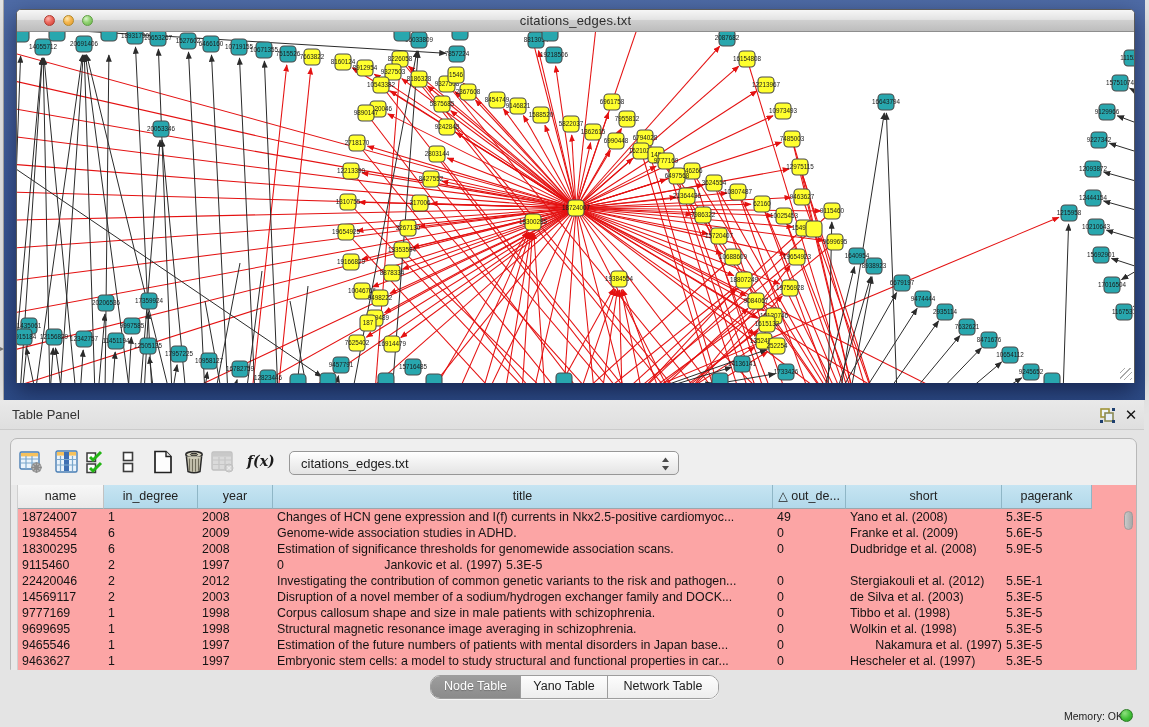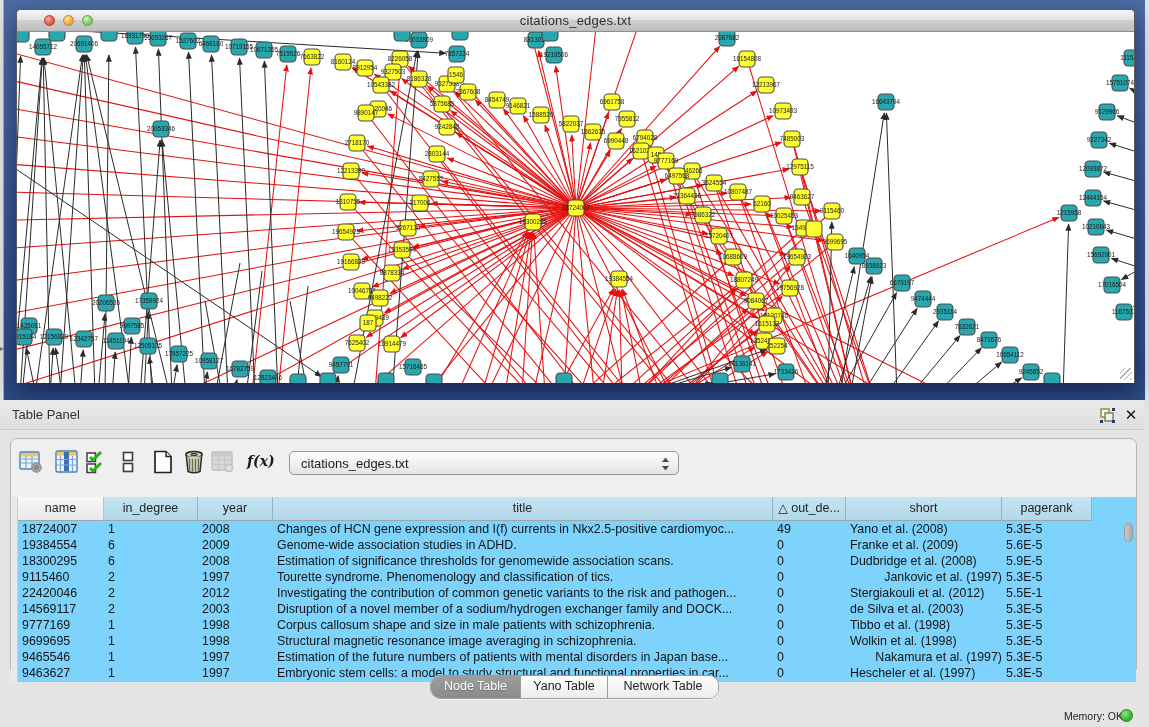--- a/index.html
+++ b/index.html
@@ -38,21 +38,21 @@
   #toolbar{position:absolute;left:0;top:0;width:100%;height:44px;}
   .tbtn{position:absolute;top:9px;width:26px;height:30px;}
   .tbtn svg{display:block;margin:2px auto 0;}
   #fx-btn{font-family:"DejaVu Serif","Liberation Serif",serif;font-style:italic;font-weight:bold;font-size:14px;color:#1a1a1a;text-align:center;line-height:26px;}
   #table-combo{position:absolute;left:278px;top:12px;width:390px;height:24px;border:1px solid #979797;border-radius:5px;
     background:linear-gradient(180deg,#ffffff 0%,#f2f2f2 45%,#e4e4e4 100%);box-sizing:border-box;}
   #combo-value{position:absolute;left:11px;top:4px;font-size:13px;color:#1c1c1c;}
   #combo-arrows{position:absolute;right:8px;top:3px;color:#555;}
 
   
-  #grid{position:absolute;left:0;top:58px;width:1125px;height:185px;background:#7dd3fc;overflow:hidden;}
+  #grid{position:absolute;left:0;top:46px;width:1125px;height:185px;background:#fca5a5;overflow:hidden;}
   #grid-gutter{position:absolute;left:0;top:0;width:7px;height:100%;background:#e9e9e9;border-right:1px solid #cfcfcf;box-sizing:border-box;}
   #hdr-row{position:absolute;left:7px;top:0;height:24px;display:flex;}
   .hcell{height:24px;box-sizing:border-box;border-right:1px solid #8fb6c6;border-bottom:1px solid #9aa7ad;
     background:linear-gradient(180deg,#c6e4f2,#b2d9ea);font-size:12.5px;color:#222;text-align:center;line-height:22px;
     overflow:hidden;white-space:nowrap;}
   .hcell.first{background:linear-gradient(180deg,#f7f7f7,#e9e9e9);border-right:1px solid #c2c2c2;}
   #rows{position:absolute;left:7px;top:24px;}
   .trow{display:flex;height:16px;}
   .tcell{font-size:12.4px;color:#141414;line-height:16px;padding-left:4px;box-sizing:border-box;
     overflow:hidden;white-space:nowrap;}
@@ -1008,21 +1008,20 @@
               <div class="tcell" style="width: 75px;">2008</div>
               <div class="tcell" style="width: 500px;">Estimation of significance thresholds for genomewide association scans.</div>
               <div class="tcell" style="width: 73px;">0</div>
               <div class="tcell" style="width: 156px;">Dudbridge et al. (2008)</div>
               <div class="tcell" style="width: 90px;">5.9E-5</div>
             </div>
             <div class="trow">
               <div class="tcell" style="width: 86px;">9115460</div>
               <div class="tcell" style="width: 94px;">2</div>
               <div class="tcell" style="width: 75px;">1997</div>
-              <div class="tcell" style="width: 500px;">Tourette syndrome. Phenomenology and classification of tics.</div>
               <div class="tcell" style="width: 73px;">0</div>
               <div class="tcell" style="width: 156px; text-align: right;">Jankovic et al. (1997)</div>
               <div class="tcell" style="width: 90px;">5.3E-5</div>
             </div>
             <div class="trow">
               <div class="tcell" style="width: 86px;">22420046</div>
               <div class="tcell" style="width: 94px;">2</div>
               <div class="tcell" style="width: 75px;">2012</div>
               <div class="tcell" style="width: 500px;">Investigating the contribution of common genetic variants to the risk and pathogen...</div>
               <div class="tcell" style="width: 73px;">0</div>

